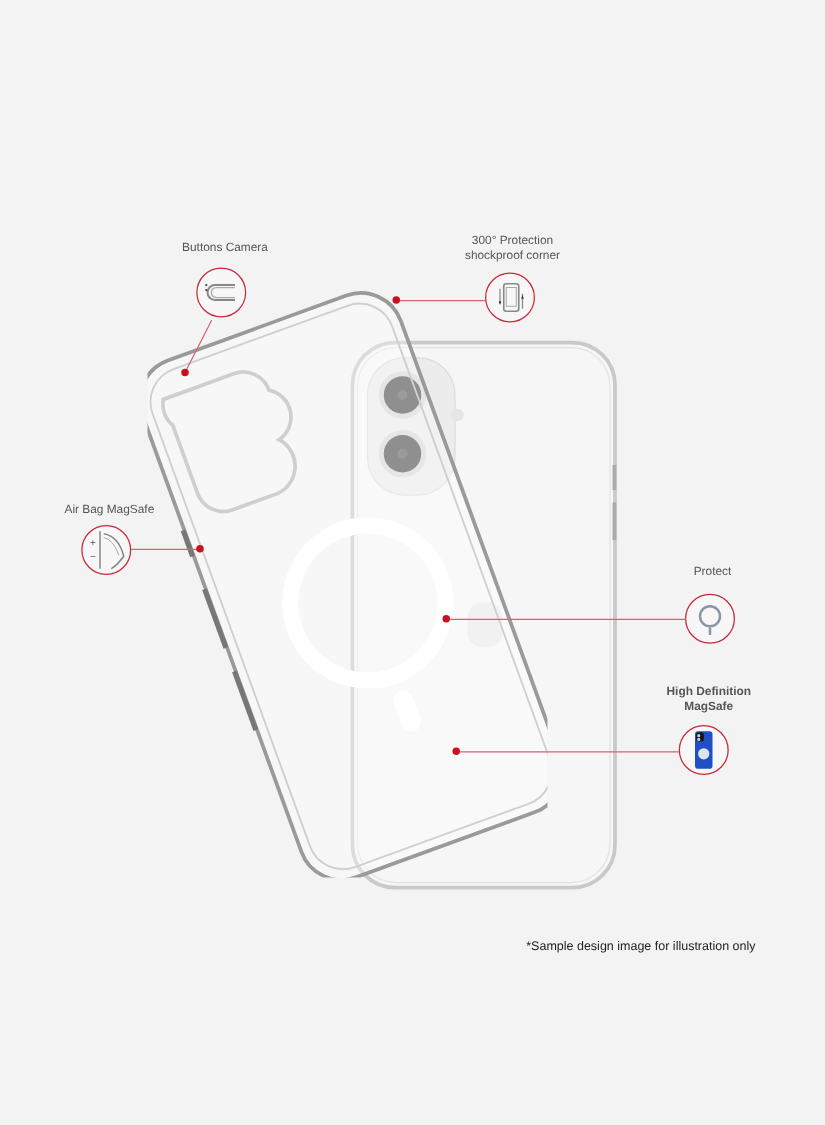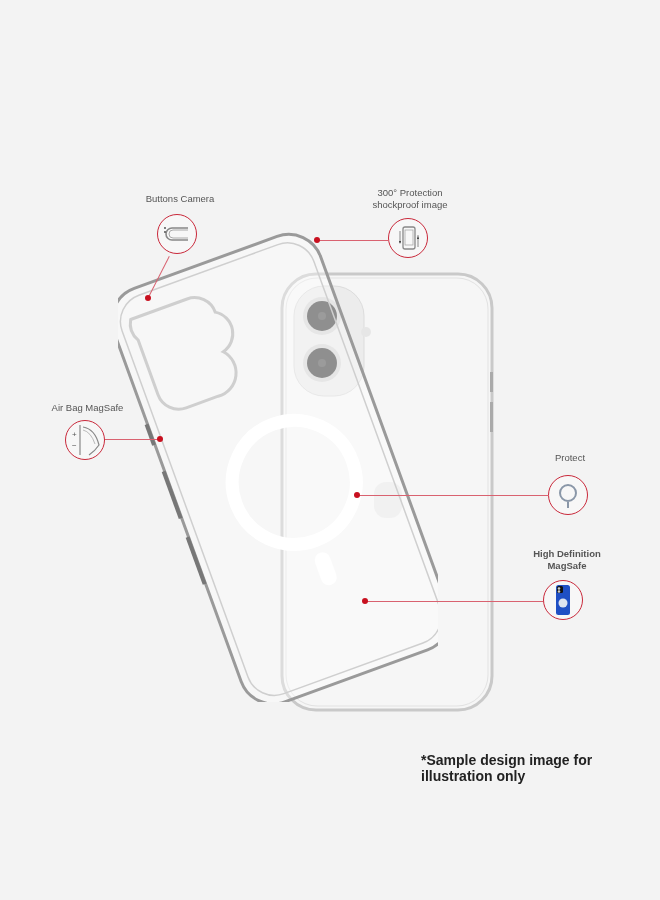--- a/index.html
+++ b/index.html
@@ -2,21 +2,21 @@
 <html><head>
 <meta charset="utf-8">
 <style>
   html, body { margin:0; padding:0; }
   body { width:660px; height:900px; background:#f3f3f3; position:relative; overflow:hidden; font-family:"Liberation Sans", sans-serif; }
   .abs { position:absolute; }
   .label { position:absolute; color:#555; font-size:9.5px; text-align:center; line-height:12px; }
   .circle { position:absolute; width:40px; height:40px; border:1.3px solid #c9283a; border-radius:50%; background:#f7f7f7; box-sizing:border-box; overflow:hidden; }
   .line { position:absolute; height:1px; background:#d96270; transform-origin:0 0; }
   .dot { position:absolute; width:6px; height:6px; border-radius:50%; background:#c8101f; margin:-3px 0 0 -3px; }
-  .note { position:absolute; left:421px; top:752px; font-size:14px; font-weight:bold; color:#222; }
+  .note { position:absolute; left:421px; top:752px; font-size:10px; font-weight:normal; color:#222; }
   svg { display:block; }
 </style>
 </head>
 <body>
 
 <div class="abs" style="left:280px;top:272px;width:214px;height:440px;">
   <svg width="214" height="440" viewBox="0 0 214 440">
     <rect x="2" y="2" width="210" height="436" rx="34" fill="#f6f6f6" stroke="#c9c9c9" stroke-width="3"></rect>
     <rect x="6" y="6" width="202" height="428" rx="31" fill="none" stroke="#e2e2e2" stroke-width="1"></rect>
 
@@ -61,21 +61,21 @@
       <path d="M30 15 h-15 a4 4 0 0 0 0 8 h15" fill="none" stroke="#aaa" stroke-width="1"></path>
       <circle cx="7" cy="13" r="0.9" fill="#444"></circle>
       <circle cx="7" cy="17" r="0.9" fill="#444"></circle>
     </svg>
 </div>
 <div class="line" style="left:148px;top:297px;width:46px;transform:rotate(-63deg);"></div>
 <div class="dot" style="left:148px;top:298px;"></div>
 
 <div class="label" style="left:360px;top:187px;width:100px;">
   <div>300° Protection</div>
-  <div>shockproof image</div>
+  <div>shockproof corner</div>
 </div>
 <div class="circle" style="left:388px;top:218px;">
   <svg width="38" height="38" viewBox="0 0 38 38">
       <rect x="14" y="8" width="12" height="22" rx="2" fill="none" stroke="#888" stroke-width="1.3"></rect>
       <rect x="16" y="11" width="8" height="15" fill="none" stroke="#aaa" stroke-width="0.8"></rect>
       <path d="M11 12 v12" stroke="#888" stroke-width="1"></path>
       <path d="M29 16 v12" stroke="#888" stroke-width="1"></path>
       <path d="M10 22 l1 3 l1 -3z" fill="#333"></path>
       <path d="M28 20 l1 -3 l1 3z" fill="#333"></path>
     </svg>

